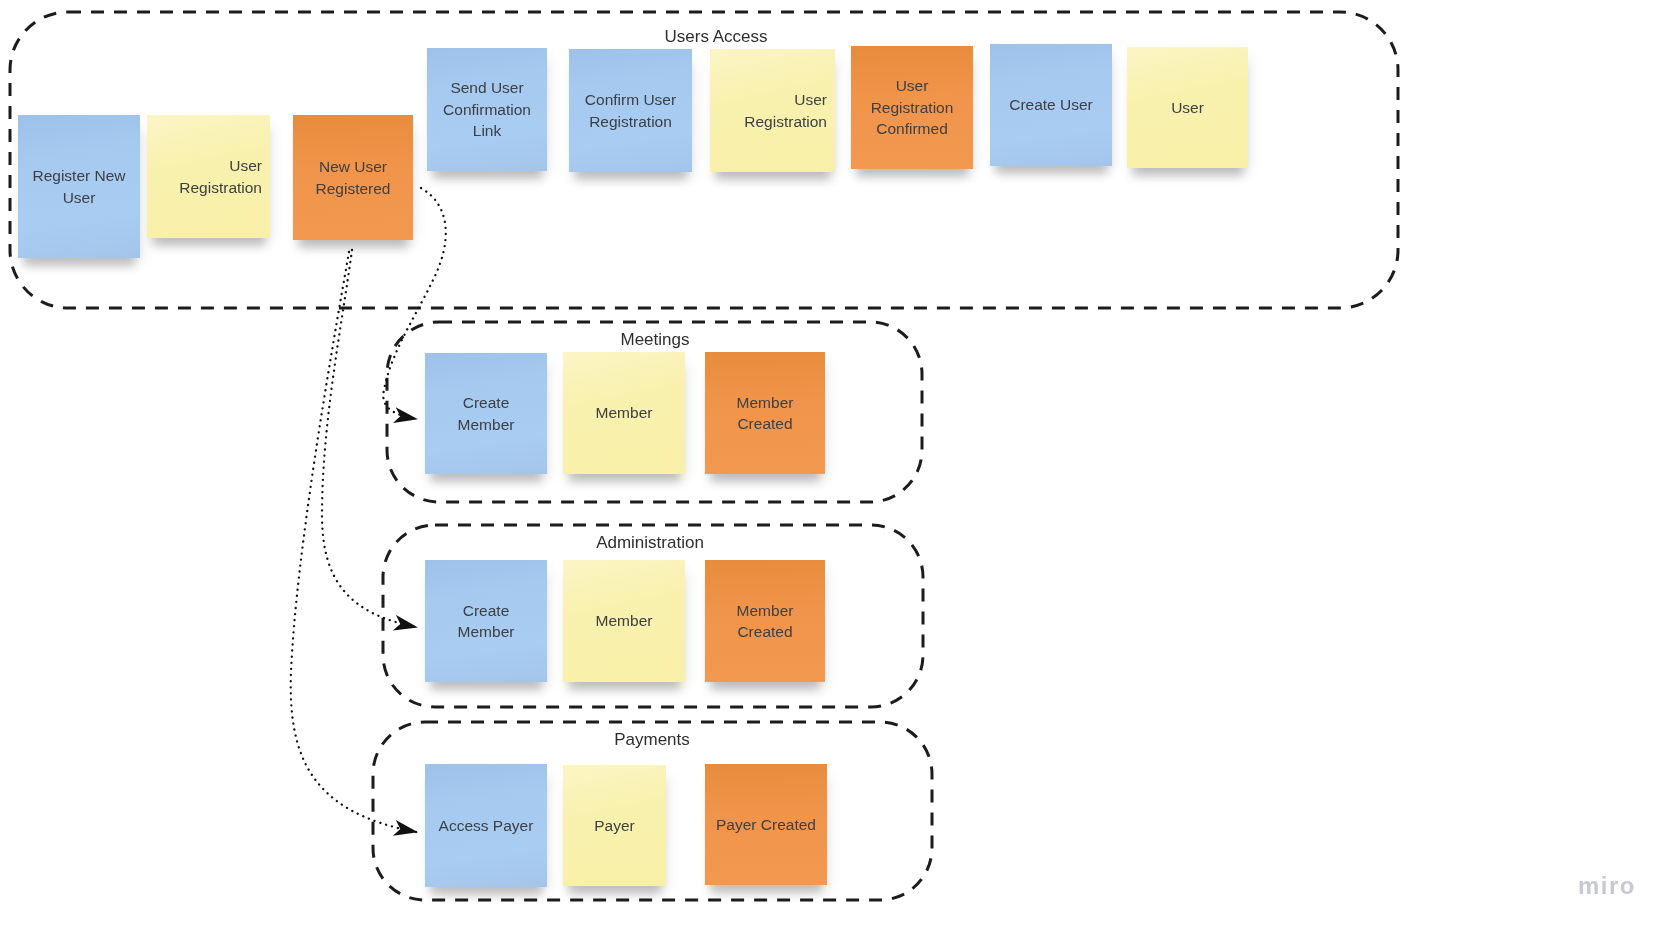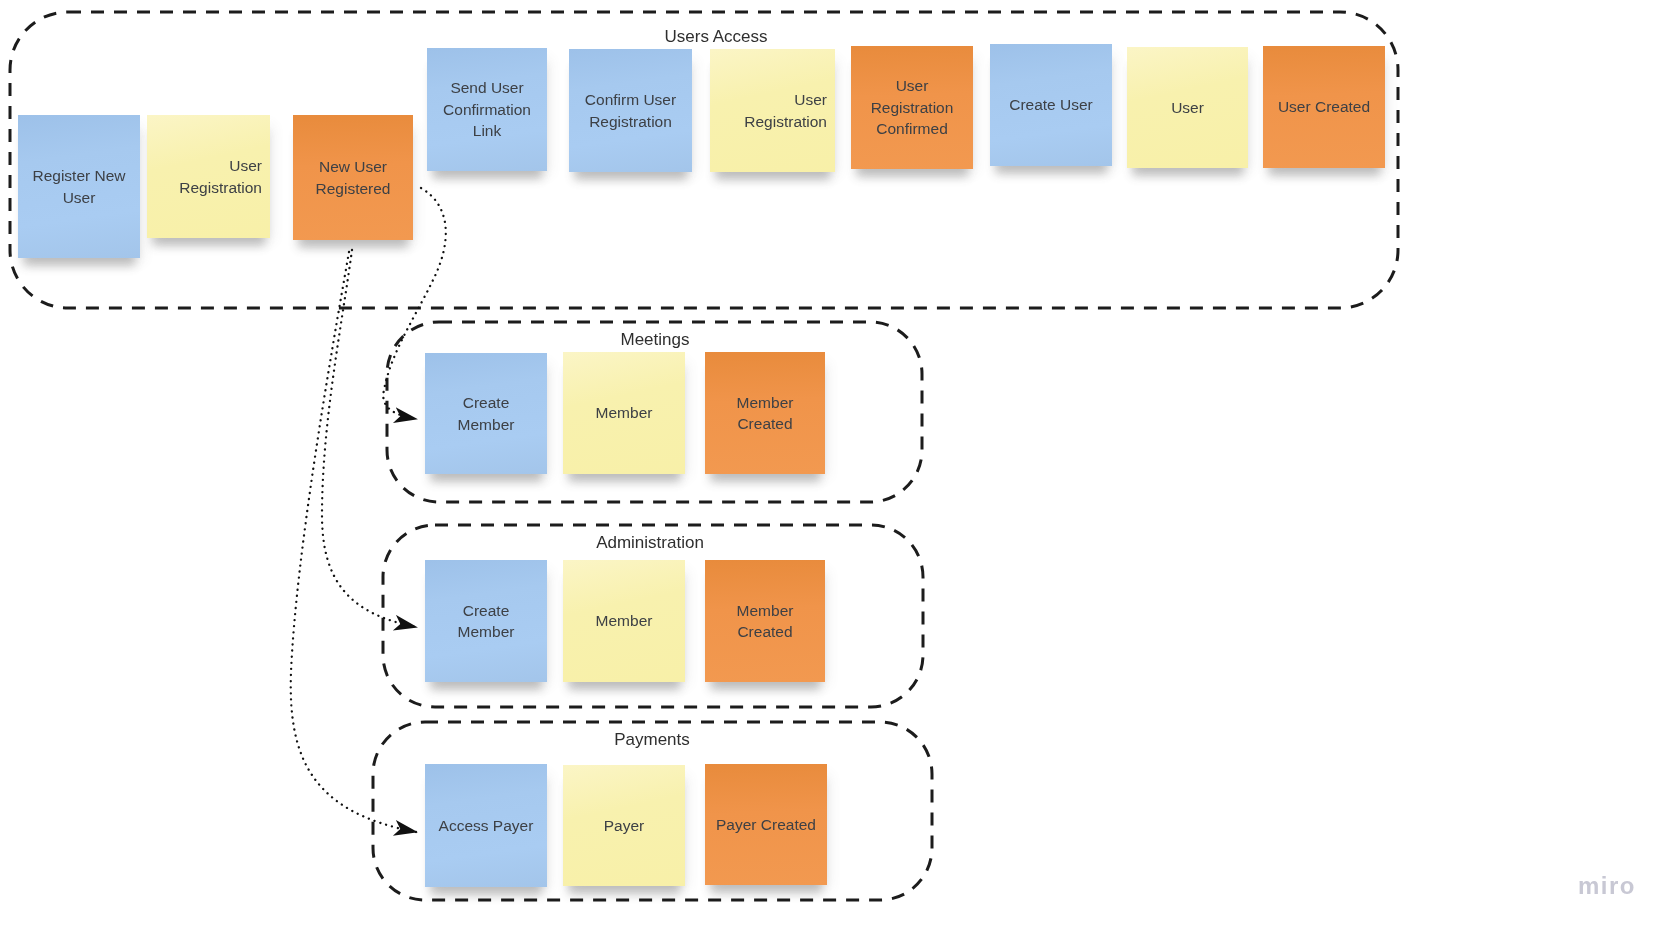--- a/index.html
+++ b/index.html
@@ -56,28 +56,27 @@
 
   <div class="note note--blue" style="left:18px;top:115px;width:122px;height:143px">Register New User</div>
   <div class="note note--yellow" style="left:147px;top:115px;width:123px;height:123px">User Registration</div>
   <div class="note note--orange" style="left:293px;top:115px;width:120px;height:125px">New User Registered</div>
   <div class="note note--blue" style="left:427px;top:48px;width:120px;height:123px">Send User Confirmation Link</div>
   <div class="note note--blue" style="left:569px;top:49px;width:123px;height:123px">Confirm User Registration</div>
   <div class="note note--yellow" style="left:710px;top:49px;width:125px;height:123px">User Registration</div>
   <div class="note note--orange" style="left:851px;top:46px;width:122px;height:123px">User Registration Confirmed</div>
   <div class="note note--blue" style="left:990px;top:44px;width:122px;height:122px">Create User</div>
   <div class="note note--yellow" style="left:1127px;top:47px;width:121px;height:121px">User</div>
-  <div class="note note--orange" style="left:1263px;top:46px;width:122px;height:122px">User Created</div>
 
   <div class="note note--blue" style="left:425px;top:353px;width:122px;height:121px">Create Member</div>
   <div class="note note--yellow" style="left:563px;top:352px;width:122px;height:122px">Member</div>
   <div class="note note--orange" style="left:705px;top:352px;width:120px;height:122px">Member Created</div>
 
   <div class="note note--blue" style="left:425px;top:560px;width:122px;height:122px">Create Member</div>
   <div class="note note--yellow" style="left:563px;top:560px;width:122px;height:122px">Member</div>
   <div class="note note--orange" style="left:705px;top:560px;width:120px;height:122px">Member Created</div>
 
   <div class="note note--blue" style="left:425px;top:764px;width:122px;height:123px">Access Payer</div>
-  <div class="note note--yellow" style="left:563px;top:765px;width:122px;height:121px">Payer</div>
+  <div class="note note--yellow" style="left:563px;top:765px;width:103px;height:121px">Payer</div>
   <div class="note note--orange" style="left:705px;top:764px;width:122px;height:121px">Payer Created</div>
 
   <div class="watermark">miro</div>
 </div>
 
 </body></html>

